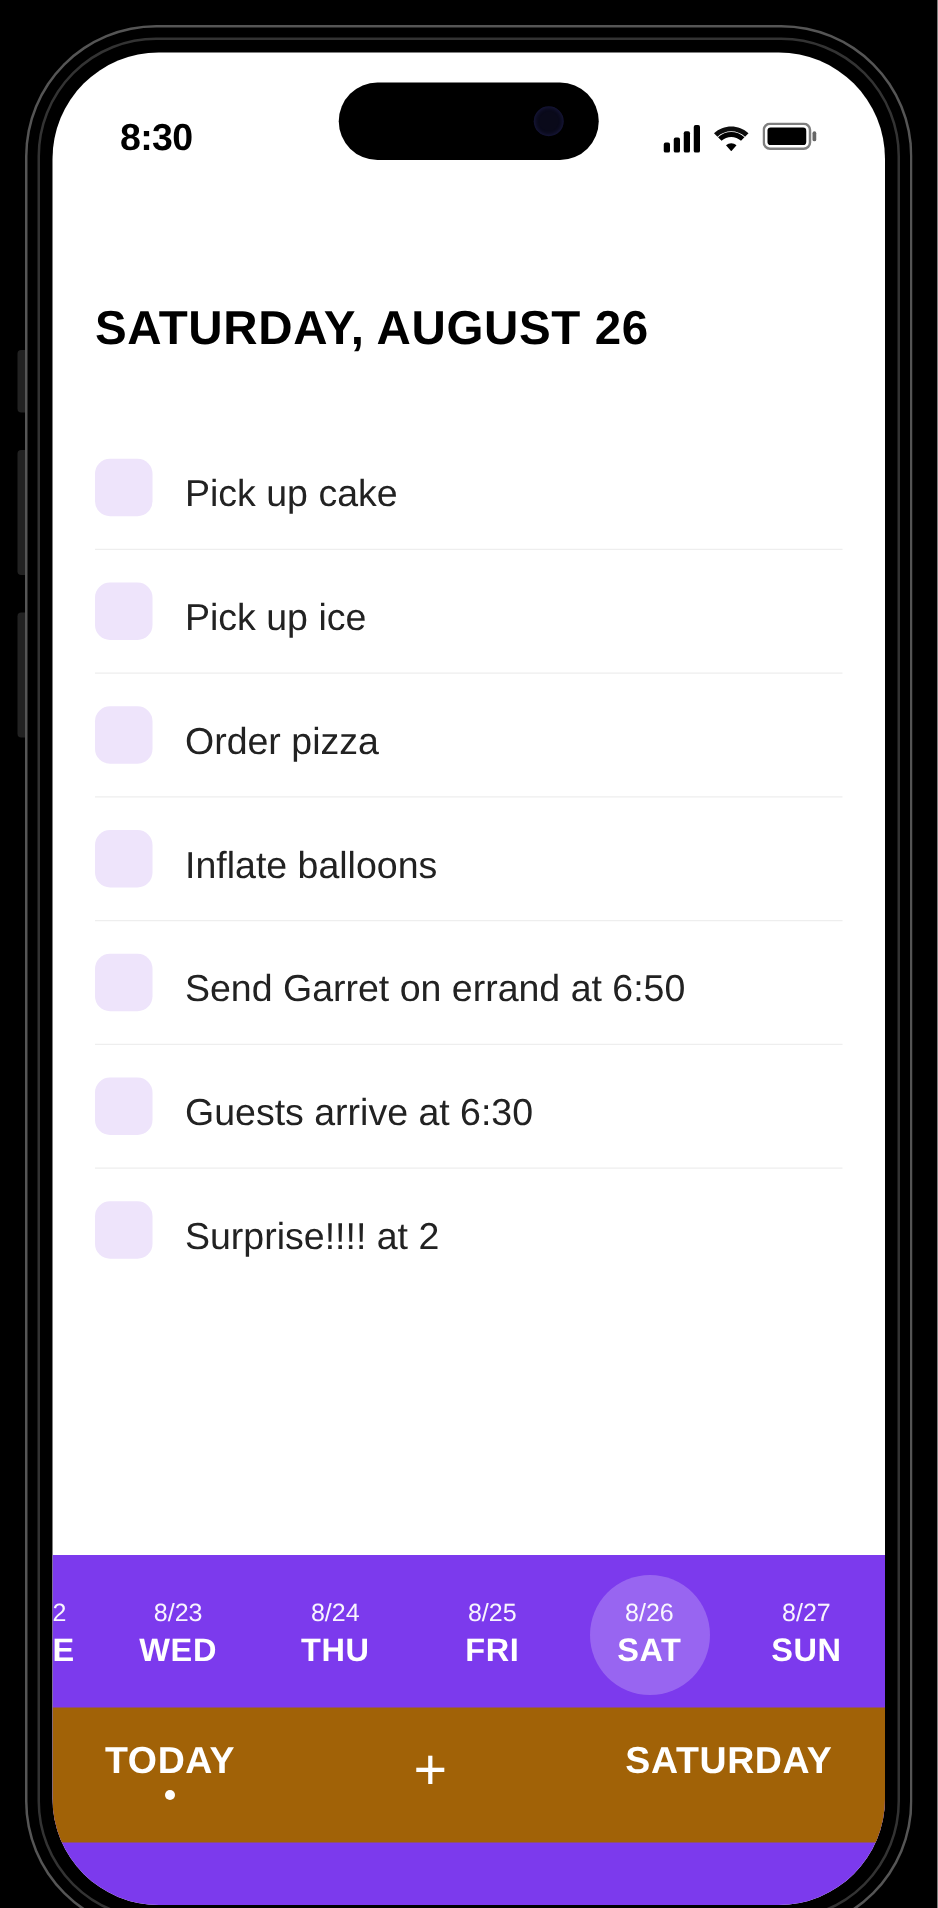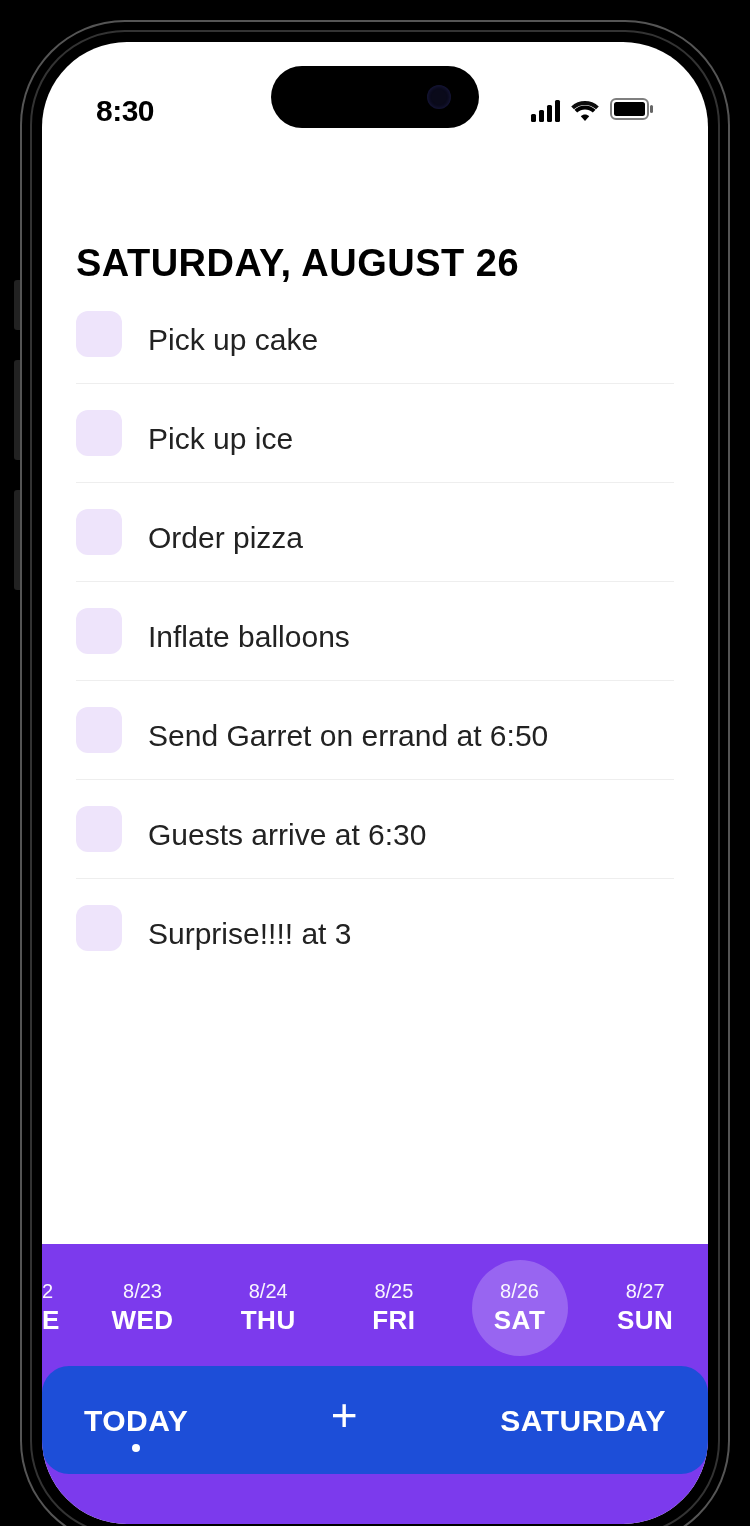--- a/index.html
+++ b/index.html
@@ -114,20 +114,21 @@
     .battery-icon svg { width: 44px; height: 22px; }
     .content {
       flex: 1;
       padding: 100px 34px 0 34px;
       overflow: hidden;
     }
     .page-title {
       font-size: 38px;
       font-weight: 800;
       letter-spacing: 0.5px;
+      margin-bottom: 56px;
       font-family: 'Arial Black', 'Helvetica Neue', sans-serif;
       text-transform: uppercase;
     }
     .task-list {
       list-style: none;
     }
     .task-item {
       display: flex;
       align-items: flex-end;
       padding: 26px 0;
@@ -188,26 +189,25 @@
       position: absolute;
       width: 96px;
       height: 96px;
       background: rgba(255,255,255,0.22);
       border-radius: 50%;
       top: 50%;
       transform: translate(-50%, -50%);
       z-index: 1;
     }
     .bottom-bar {
-      background: #1d4ed8;
-      display: flex;
-      align-items: flex-end;
+      background: #a16207;
+      display: flex;
+      align-items: flex-start;
       justify-content: space-between;
       padding: 26px 42px 36px 42px;
-      border-radius: 27px;
     }
     .bottom-today {
       font-size: 30px;
       font-weight: 800;
       position: relative;
       cursor: pointer;
       letter-spacing: 0.5px;
     }
     .bottom-today::after {
       content: '';
@@ -294,21 +294,21 @@
         <li class="task-item">
           <div class="task-checkbox"></div>
           <span class="task-label">Send Garret on errand at 6:50</span>
         </li>
         <li class="task-item">
           <div class="task-checkbox"></div>
           <span class="task-label">Guests arrive at 6:30</span>
         </li>
         <li class="task-item">
           <div class="task-checkbox"></div>
-          <span class="task-label">Surprise!!!! at 3</span>
+          <span class="task-label">Surprise!!!! at 2</span>
         </li>
       </ul>
     </div>
 
     <div class="bottom-section">
       <div class="date-strip">
         <div class="date-item partial-left">
           <div class="date-num">2</div>
           <div class="date-day">E</div>
         </div>

